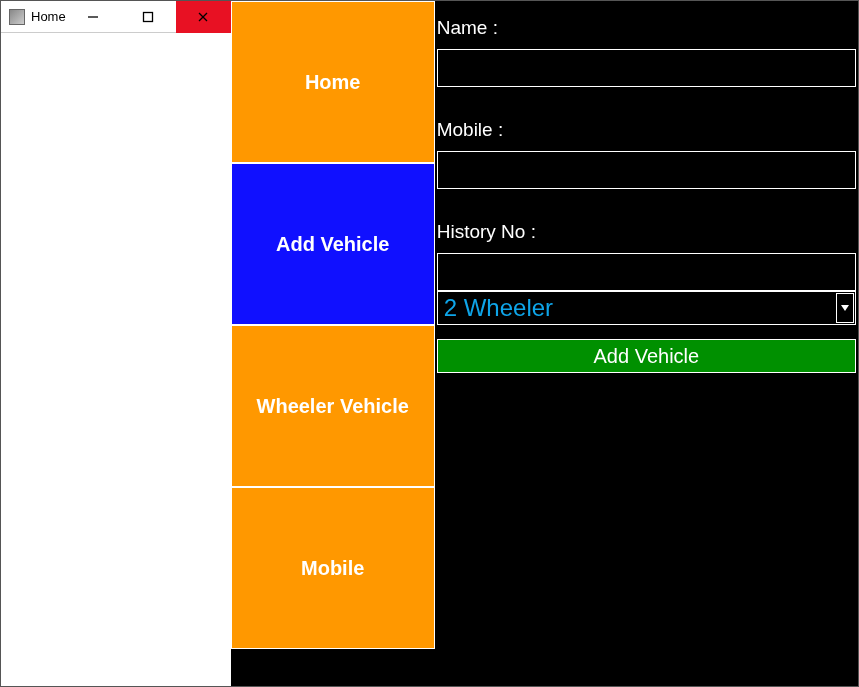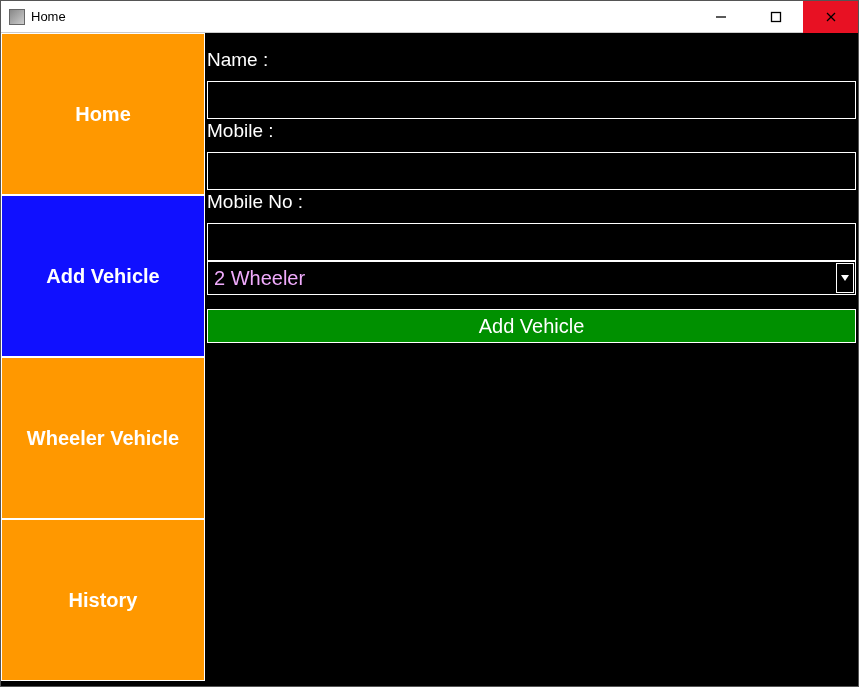--- a/index.html
+++ b/index.html
@@ -6,21 +6,21 @@
     body {
       font-family: "Segoe UI", Tahoma, sans-serif;
       background: #fff;
       overflow: hidden;
     }
     .window {
       width: 859px;
       height: 687px;
       border: 1px solid #555;
       display: flex;
-      flex-direction: column;
+      flex-direction: row;
       background: #fff;
     }
     .titlebar {
       height: 32px;
       display: flex;
       align-items: center;
       background: #fff;
       border-bottom: 1px solid #ccc;
     }
     .titlebar-icon {
@@ -87,21 +87,21 @@
     .nav-item.active { background: #1010ff; }
 
     .form-area {
       flex: 1;
       background: #000;
       padding: 16px 2px;
       color: #fff;
     }
     .field-label {
       font-size: 19px;
-      margin-top: 1px;
+      margin-top: 32px;
       margin-bottom: 10px;
       color: #fff;
     }
     .field-label:first-child { margin-top: 0; }
     .text-input {
       width: 100%;
       height: 38px;
       background: #000;
       border: 1px solid #fff;
       color: #fff;
@@ -113,22 +113,22 @@
       width: 100%;
       height: 34px;
       border: 1px solid #fff;
       background: #000;
       display: flex;
       align-items: center;
     }
     .combo-value {
       flex: 1;
       padding: 2px 6px;
-      font-size: 20px;
-      color: #f0abfc;
+      font-size: 24px;
+      color: #0ea5e9;
     }
     .combo-arrow {
       width: 18px;
       height: calc(100% - 2px);
       margin: 1px;
       border: 1px solid #fff;
       display: flex;
       align-items: center;
       justify-content: center;
       background: #000;
@@ -175,31 +175,31 @@
           </svg>
       </button>
     </div>
   </div>
 
   <div class="body-area">
     <div class="sidebar">
       <div class="nav-item">Home</div>
       <div class="nav-item active">Add Vehicle</div>
       <div class="nav-item">Wheeler Vehicle</div>
-      <div class="nav-item">History</div>
+      <div class="nav-item">Mobile</div>
     </div>
 
     <div class="form-area">
       <div class="field-label">Name :</div>
       <input class="text-input" type="text" value="" style="">
 
       <div class="field-label">Mobile :</div>
       <input class="text-input" type="text" value="" style="">
 
-      <div class="field-label">Mobile No :</div>
+      <div class="field-label">History No :</div>
       <input class="text-input" type="text" value="" style="">
 
       <div class="combo-wrap">
         <div class="combo-value">2 Wheeler</div>
         <div class="combo-arrow">
           <svg viewBox="0 0 8 6">
               <polygon points="0,0 8,0 4,6"></polygon>
             </svg>
         </div>
       </div>

